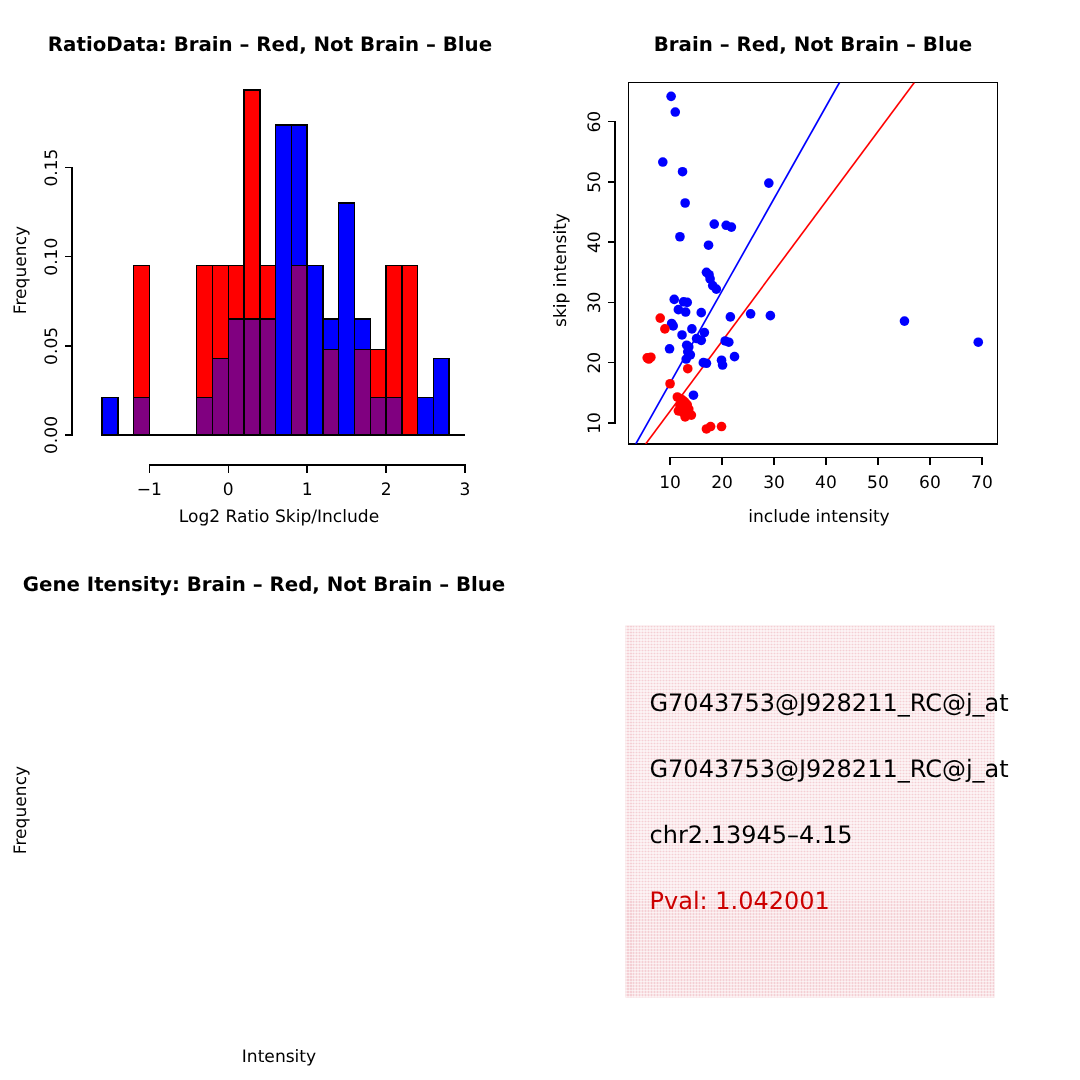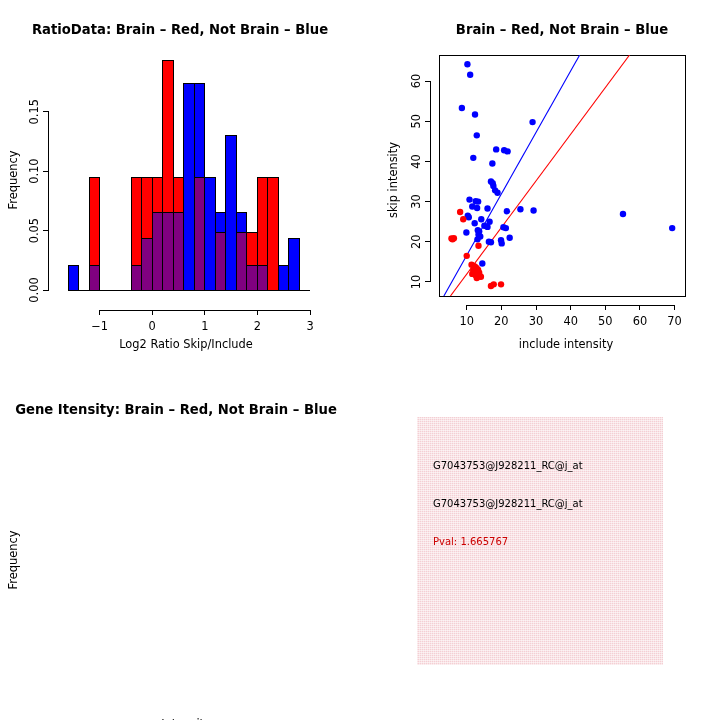--- a/index.html
+++ b/index.html
@@ -16,21 +16,20 @@
     position: relative;
   }
   #plot-grid {
     position: absolute;
     left: 0; top: 0;
     width: 720px;
     height: 720px;
     display: grid;
     grid-template-columns: 360px 360px;
     grid-template-rows: 360px 360px;
-    gap: 20px;
   }
   .panel {
     position: relative;
     width: 360px;
     height: 360px;
     overflow: hidden;
   }
   .panel svg {
     display: block;
   }
@@ -85,21 +84,21 @@
     box-sizing: border-box;
   }
   #info-lines {
     position: absolute;
     left: 16px;
     top: 44px;
     width: 224px;
   }
   .info-line {
     font-family: "DejaVu Sans", sans-serif;
-    font-size: 10px;
+    font-size: 16px;
     color: #000000;
     line-height: 1;
     margin-bottom: 28px;
     white-space: nowrap;
   }
   .info-line.pval {
     color: #cc0000;
     margin-bottom: 0;
   }
 </style>
@@ -355,15 +354,16 @@
   </div>
 
   <div class="panel"></div>
 
 </div>
 
 <div id="info-panel">
   <div id="info-lines">
     <div class="info-line">G7043753@J928211_RC@j_at</div>
     <div class="info-line">G7043753@J928211_RC@j_at</div>
-    <div class="info-line pval">Pval: 1.665767</div>
+    <div class="info-line">chr2.13945–4.15</div>
+    <div class="info-line pval">Pval: 1.042001</div>
   </div>
 </div>
 
 </body></html>

